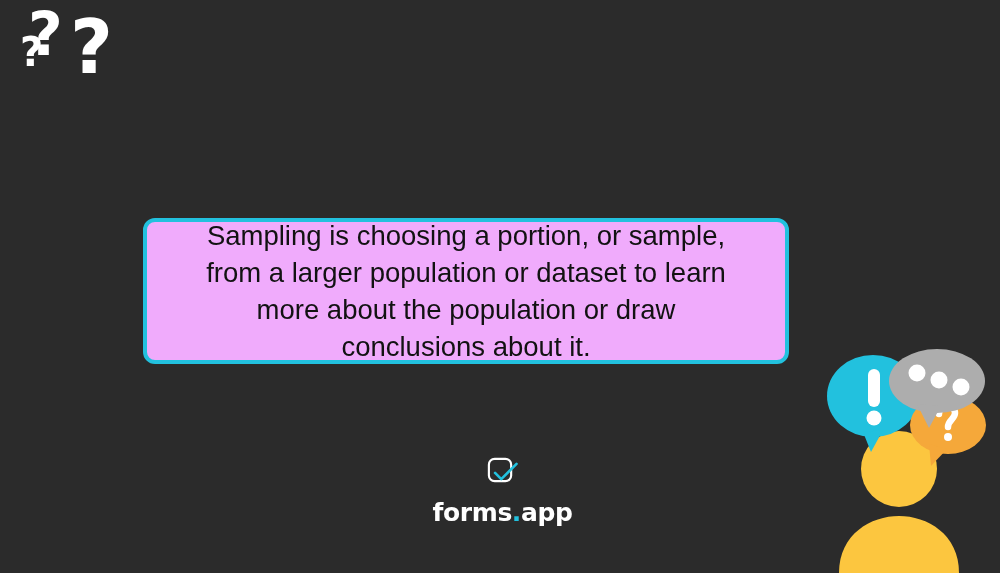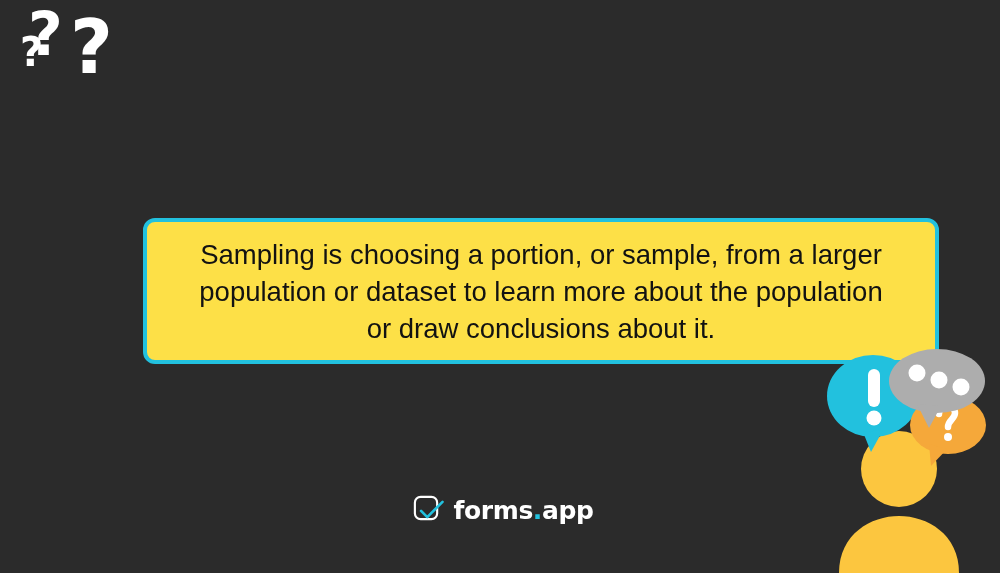--- a/index.html
+++ b/index.html
@@ -55,23 +55,23 @@
     font-size:45px;
     font-weight:700;
     letter-spacing:-0.3px;
   }
 
   
   .card {
     position:absolute;
     left:143px;
     top:218px;
-    width:796px;
+    width:646px;
     height:146px;
-    background:#fde047;
+    background:#f0abfc;
     border:4px solid #22c1de;
     border-radius:12px;
     display:flex;
     align-items:center;
     justify-content:center;
     padding:6px 37px;
   }
   .card-text {
     color:#121212;
     font-size:27.5px;
@@ -82,20 +82,21 @@
 
   
   .logo {
     position:absolute;
     left:5px; right:0;
     bottom:46px;
     display:flex;
     align-items:center;
     justify-content:center;
     gap:9px;
+    flex-direction:column;
   }
   .logo-mark { width:33px; height:33px; display:block; }
   .logo-text {
     color:#ffffff;
     font-size:25px;
     font-weight:700;
     letter-spacing:-0.4px;
     font-family:"DejaVu Sans", sans-serif;
   }
   .logo-dot { color:#22c1de; }

